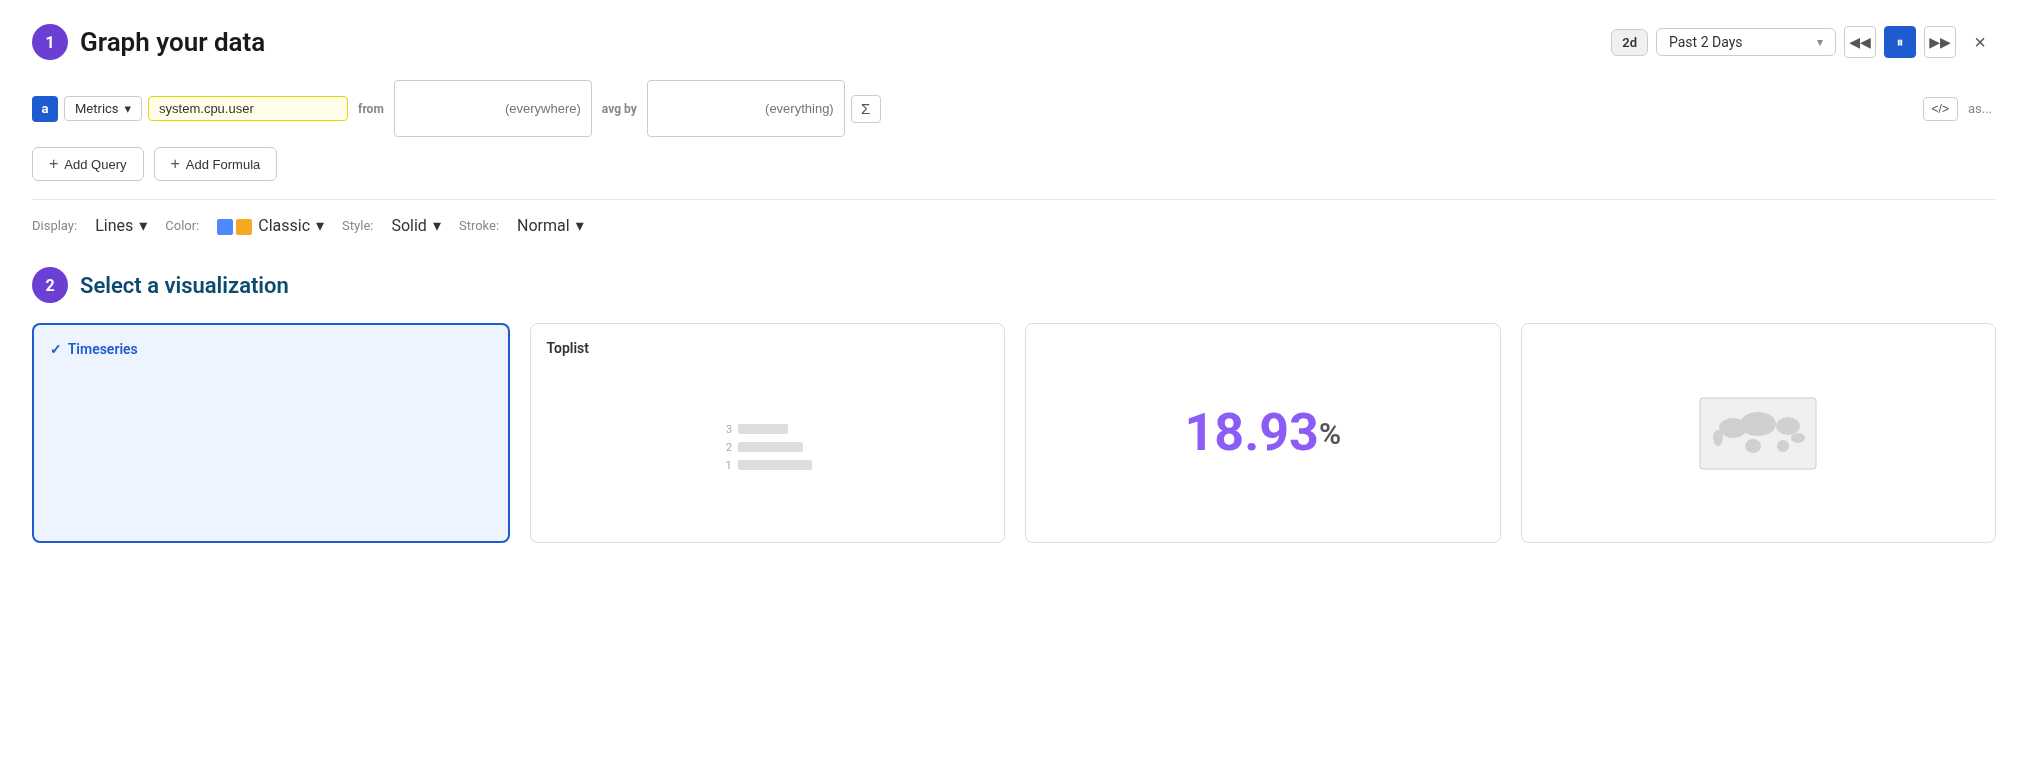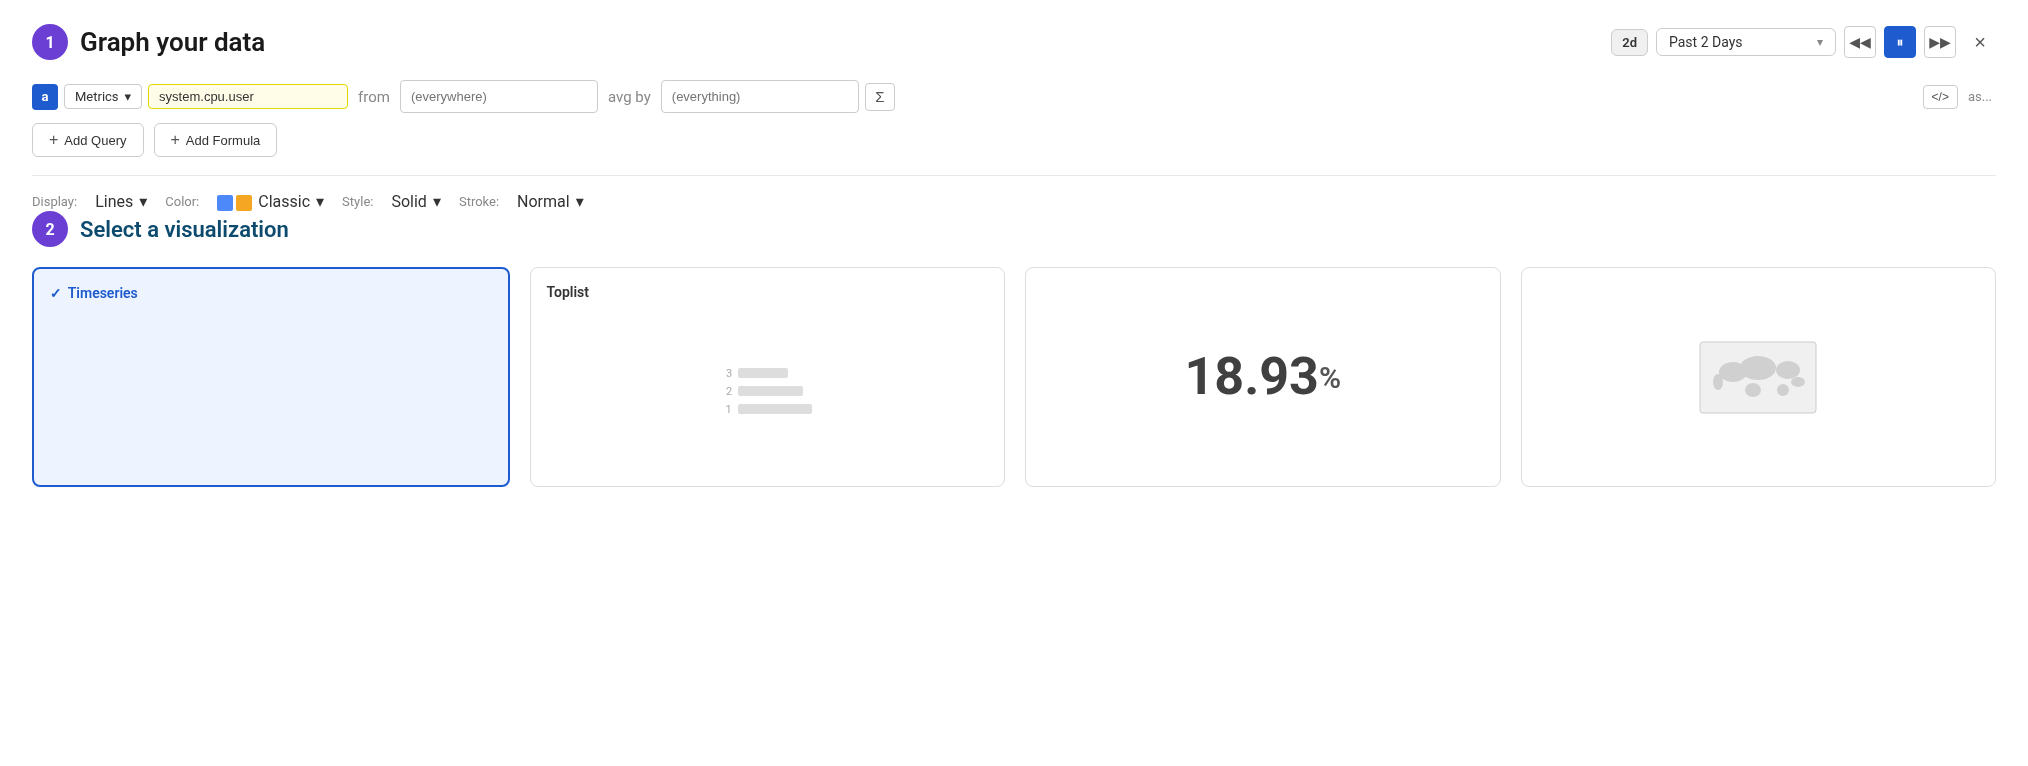--- a/index.html
+++ b/index.html
@@ -126,31 +126,33 @@
       background: #fffde7;
       border: 1px solid #e0d800;
       border-radius: 4px;
       padding: 4px 10px;
       font-size: 13px;
       color: #333;
       min-width: 200px;
     }
     .from-label, .avgby-label {
       color: #888;
-      font-size: 15px;
+      font-size: 12px;
       padding: 0 4px;
+      font-weight: bold;
     }
     .from-input, .avgby-input {
       border: 1px solid #ccc;
       border-radius: 4px;
-      padding: 8px 10px;
+      padding: 20px 10px;
       font-size: 13px;
       color: #3b82f6;
       background: #fff;
       min-width: 130px;
+      text-align: right;
     }
     .sigma-btn {
       border: 1px solid #ccc;
       border-radius: 4px;
       width: 30px; height: 28px;
       display: flex; align-items: center; justify-content: center;
       font-size: 15px;
       color: #555;
       background: #fff;
       cursor: pointer;
@@ -197,20 +199,21 @@
       border: none;
       border-top: 1px solid #e8e8e8;
       margin-bottom: 16px;
     }
 
     
     .display-row {
       display: flex;
       align-items: center;
       gap: 18px;
+      margin-bottom: 32px;
     }
     .display-label {
       color: #888;
       font-size: 13px;
     }
     .display-dropdown {
       display: flex;
       align-items: flex-end;
       gap: 6px;
       cursor: pointer;
@@ -309,21 +312,21 @@
     .toplist-bar {
       background: #ddd;
       height: 10px;
       border-radius: 2px;
     }
 
     
     .qv-value {
       font-size: 52px;
       font-weight: 700;
-      color: #404040;
+      color: #8b5cf6;
       line-height: 1;
     }
     .qv-unit {
       font-size: 30px;
       font-weight: 600;
       color: #555;
     }
 
     svg.chart-svg {
       width: 100%;

